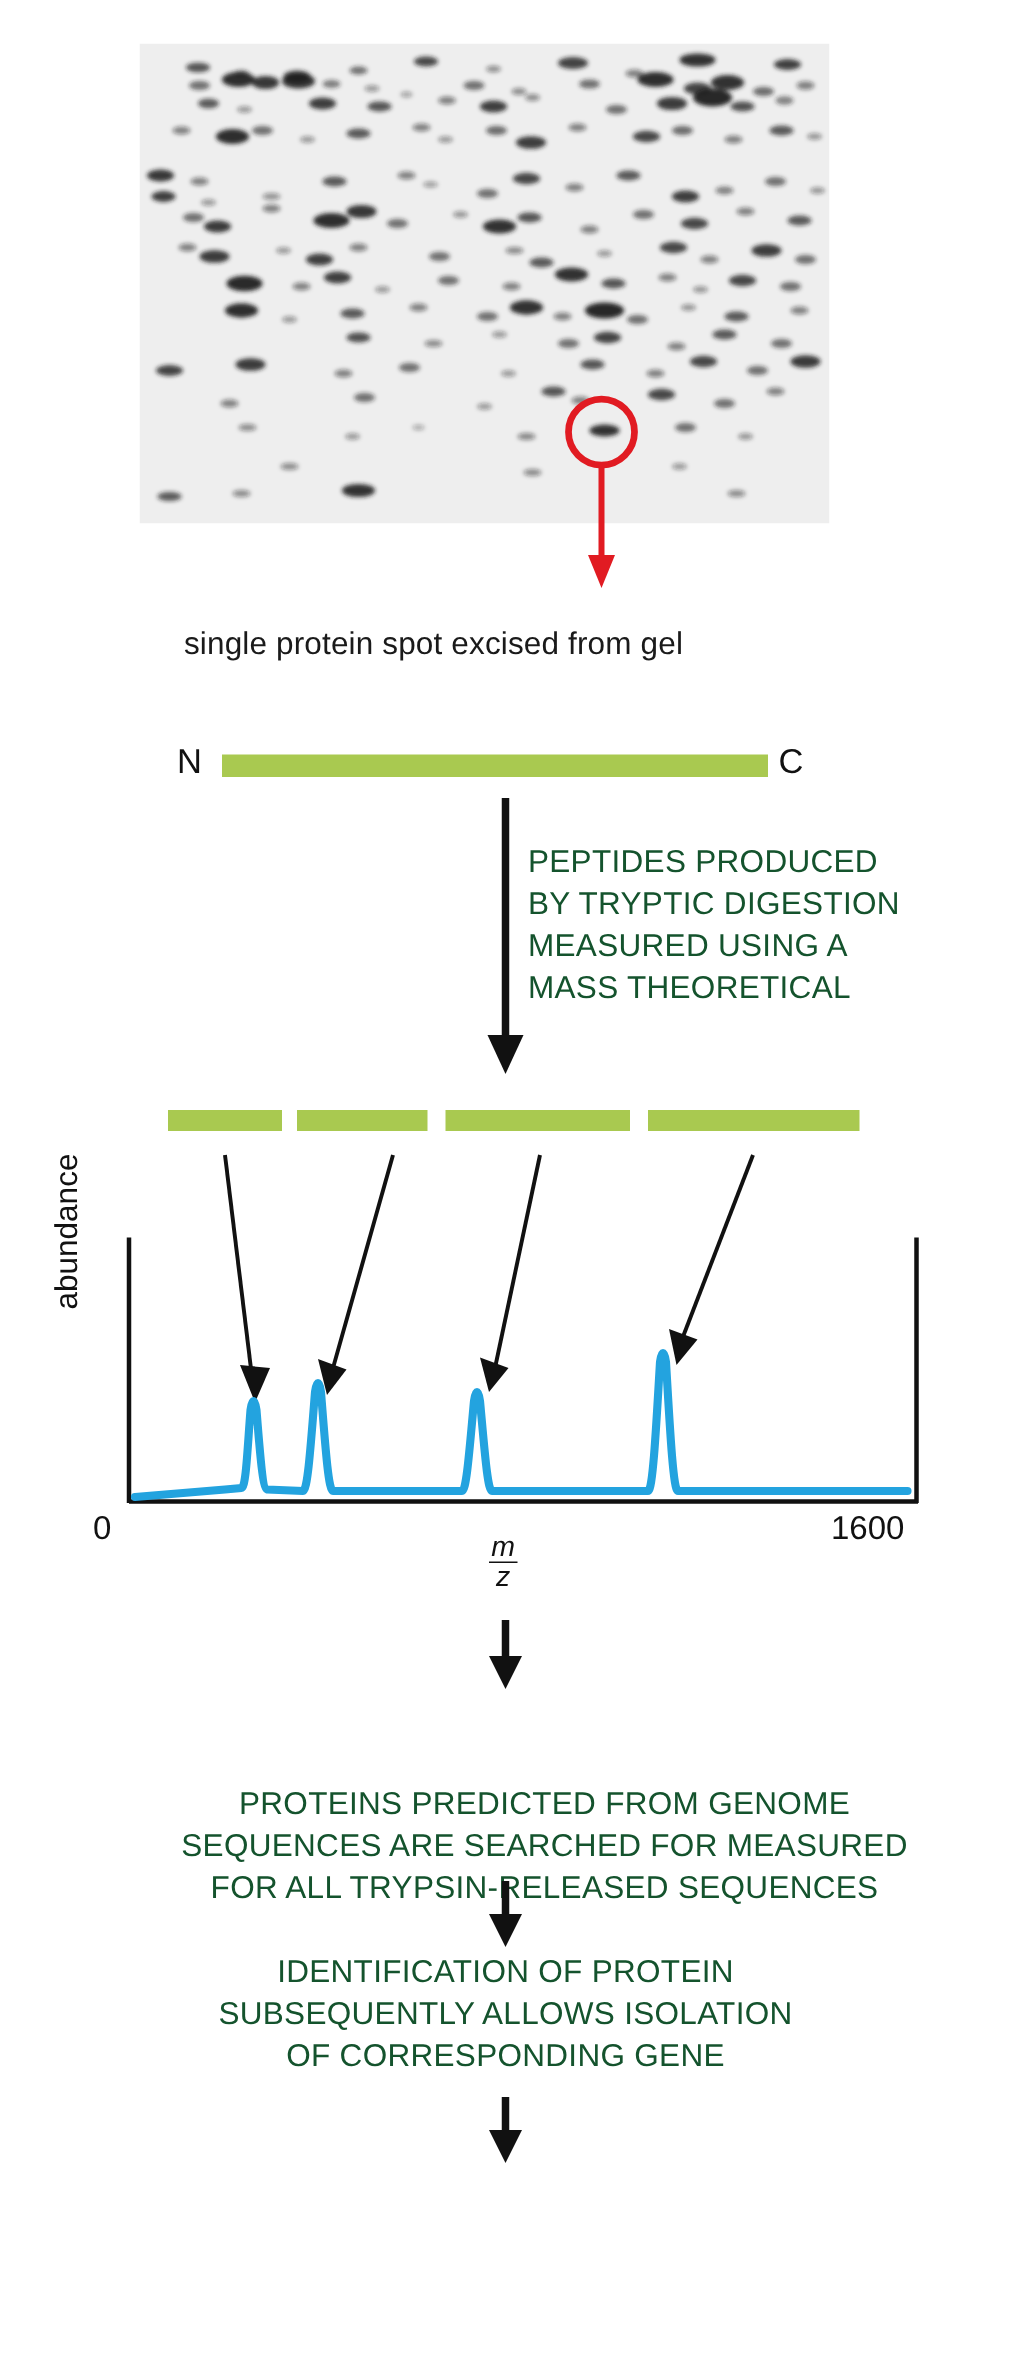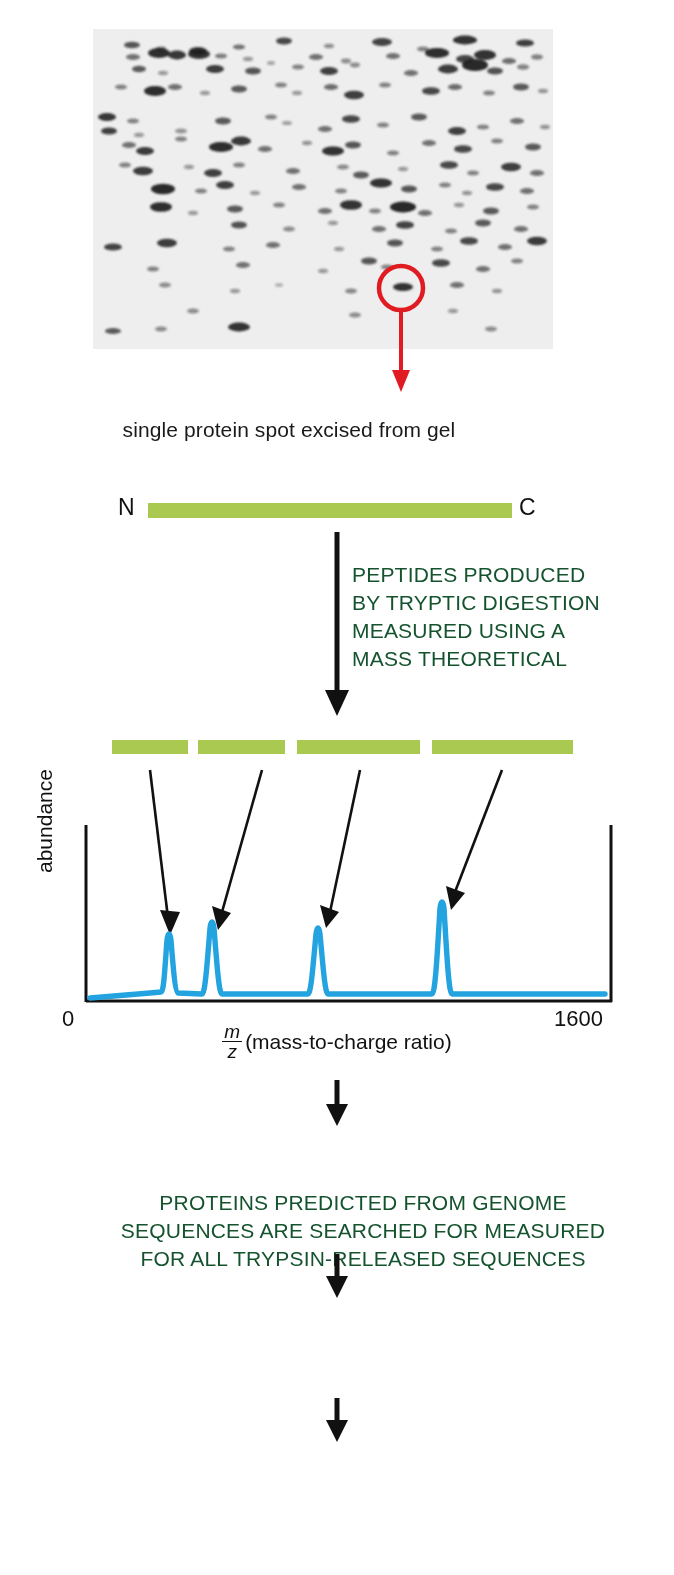--- a/index.html
+++ b/index.html
@@ -408,39 +408,44 @@
 
   <div id="ylabel-abundance">abundance</div>
 
   <div class="axis-tick-label" id="xtick-0">0</div>
   <div class="axis-tick-label" id="xtick-max">1600</div>
 
   <div id="xaxis-title">
     <span class="frac">
       <span class="num">m</span>
       <span class="den">z</span>
-    </span><span class="xaxis-paren">(mass-to-charge ratio)</span>
+    </span>
   </div>
 
   <svg style="position:absolute; left:0; top:1078px; width:674px; height:58px;">
     <line x1="337" y1="2" x2="337" y2="32" stroke="#111" stroke-width="5"></line>
     <polygon points="337,48 326,26 348,26" fill="#111"></polygon>
   </svg>
 
   <div class="block-caps" style="top:1189px;margin-left:26px;">
     <div>PROTEINS PREDICTED FROM GENOME</div>
     <div>SEQUENCES ARE SEARCHED FOR MEASURED</div>
     <div>FOR ALL TRYPSIN-RELEASED SEQUENCES</div>
   </div>
 
   <svg style="position:absolute; left:0; top:1252px; width:674px; height:56px;">
     <line x1="337" y1="2" x2="337" y2="30" stroke="#111" stroke-width="5"></line>
     <polygon points="337,46 326,24 348,24" fill="#111"></polygon>
   </svg>
 
+  <div class="block-caps" style="top:1301px;">
+    <div>IDENTIFICATION OF PROTEIN</div>
+    <div>SUBSEQUENTLY ALLOWS ISOLATION</div>
+    <div>OF CORRESPONDING GENE</div>
+  </div>
 
   <svg style="position:absolute; left:0; top:1396px; width:674px; height:56px;">
     <line x1="337" y1="2" x2="337" y2="30" stroke="#111" stroke-width="5"></line>
     <polygon points="337,46 326,24 348,24" fill="#111"></polygon>
   </svg>
 
 
 </div>
 
 </body></html>

